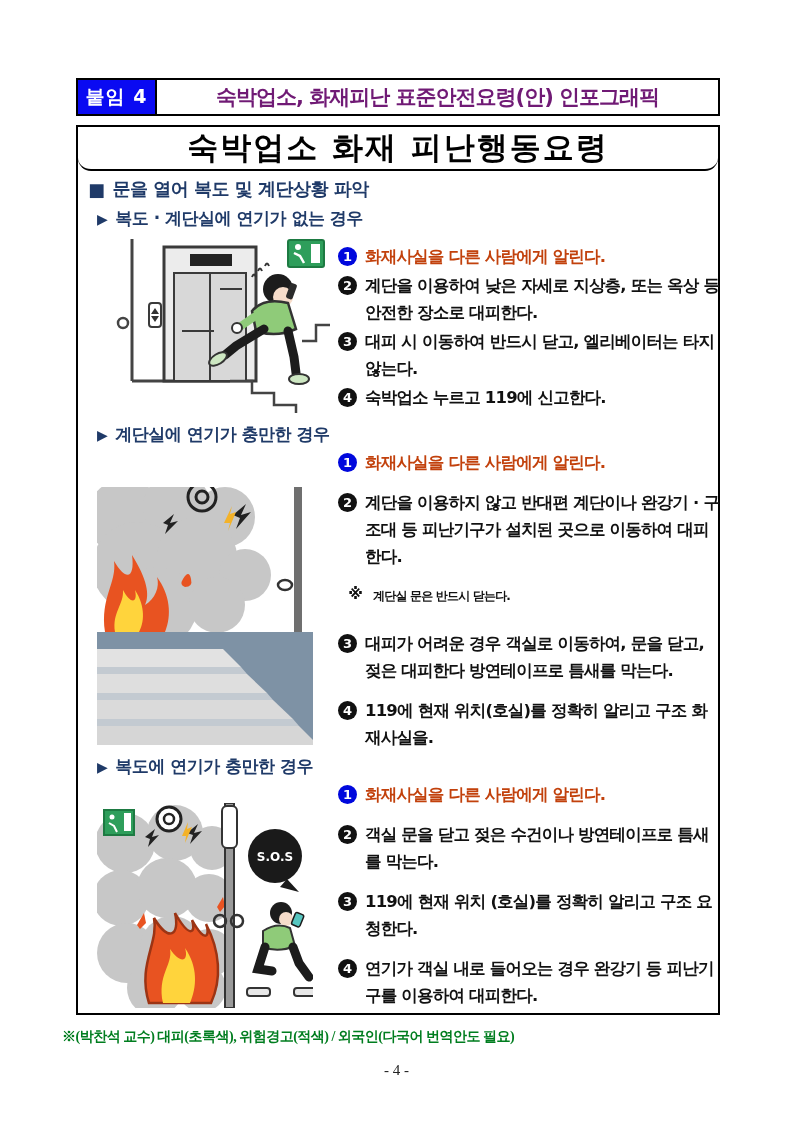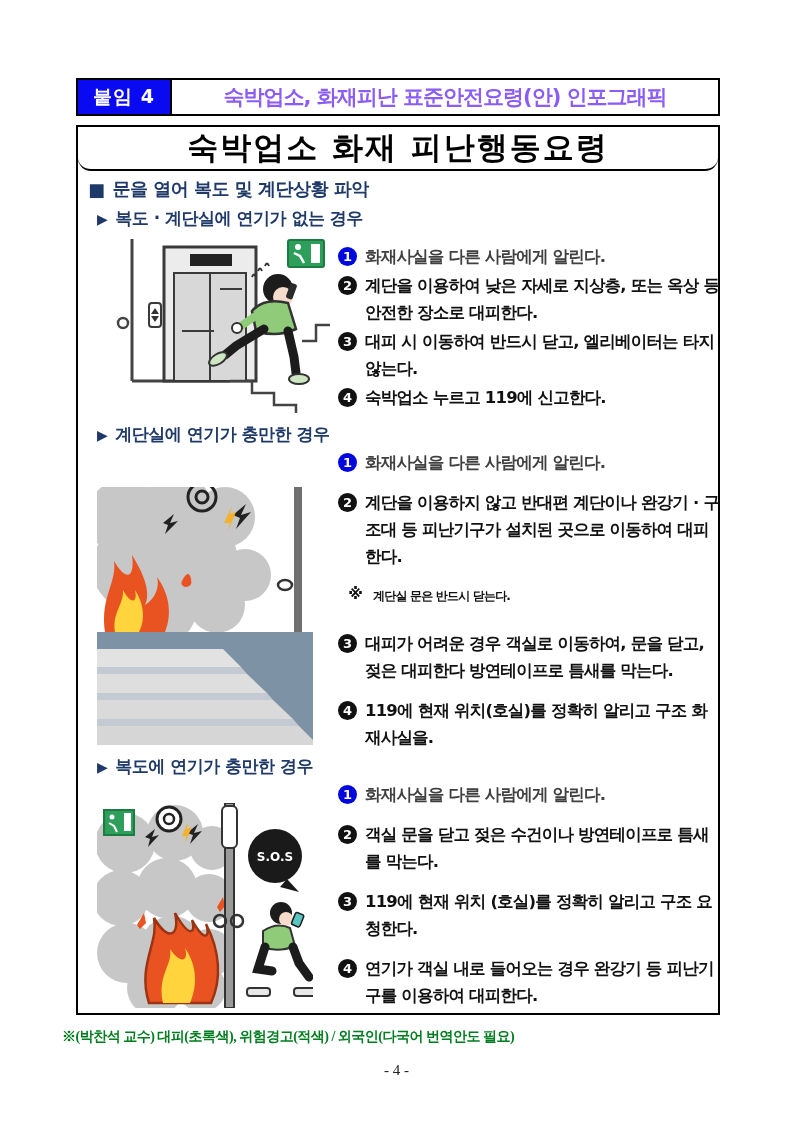--- a/index.html
+++ b/index.html
@@ -7,27 +7,27 @@
   .page {
     position:relative; width:793px; height:1121px; background:#ffffff;
     font-family:"DejaVu Sans","Liberation Sans",sans-serif; overflow:hidden;
   }
   
   .header-bar {
     position:absolute; left:76px; top:78px; width:644px; height:38px;
     border:2px solid #000; display:flex; align-items:stretch; background:#fff;
   }
   .badge {
-    width:94px; background:#0a0af2; color:#fff; border-right:2px solid #000;
+    width:79px; background:#0a0af2; color:#fff; border-right:2px solid #000;
     display:flex; align-items:center; justify-content:center;
     font-size:19px; font-weight:bold; letter-spacing:1px;
   }
   .header-title {
     flex:1; display:flex; align-items:center; justify-content:center;
-    font-size:21px; font-weight:800; color:#8b5cf6; letter-spacing:-1px; white-space:nowrap;
+    font-size:21px; font-weight:800; color:#701a75; letter-spacing:-1px; white-space:nowrap;
   }
   
   .main-box {
     position:absolute; left:76px; top:125px; width:644px; height:890px;
     border:2px solid #000; background:#fff;
   }
   .main-title {
     height:44px; border-bottom:2px solid #000;
     display:flex; align-items:center; justify-content:center;
     font-size:31px; font-weight:800; color:#000; letter-spacing:2px; white-space:nowrap;border-radius:13px;
@@ -54,21 +54,21 @@
   .list2 .item, .list3 .item { margin-bottom:13px; }
   .item .bullet {
     flex:0 0 auto; width:19px; height:19px; border-radius:50%;
     background:#111; color:#fff; font-size:13px; font-weight:bold;
     display:inline-flex; align-items:center; justify-content:center; margin-top:4px;
   }
   .item.blue .bullet { background:#0008dd; }
   .item .txt {
     font-size:16.5px; font-weight:800; color:#111; line-height:27px; letter-spacing:-0.8px;
   }
-  .item.blue .txt { color:#404040; }
+  .item.blue .txt { color:#c2410c; }
   .item.note .bullet-note {
     flex:0 0 auto; width:19px; font-size:15px; font-weight:800; color:#111;
     margin-top:2px; text-align:center;
   }
   .item.note { margin-left:8px; margin-bottom:20px; }
   .item.note .txt { font-size:12px; }
   
   .illus { position:absolute; }
   .illus1 { left:24px; top:104px; width:230px; height:184px; }
   .illus2 { left:19px; top:360px; width:216px; height:258px; }

